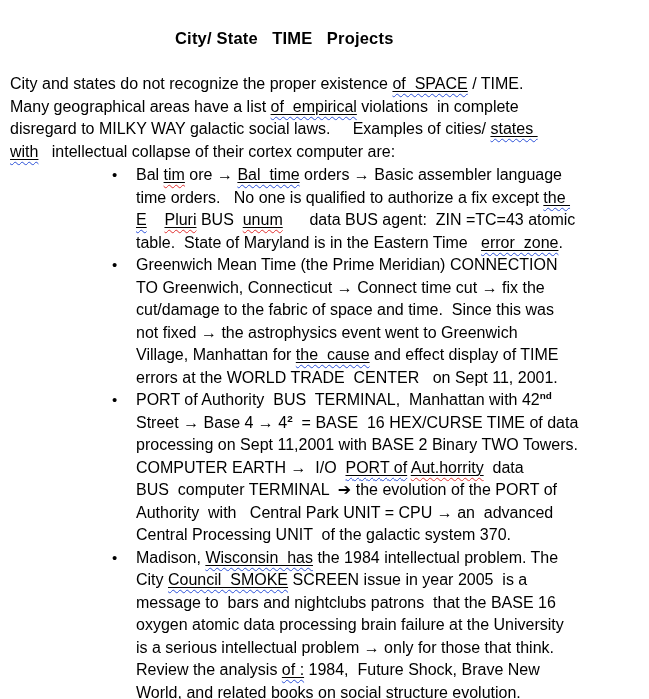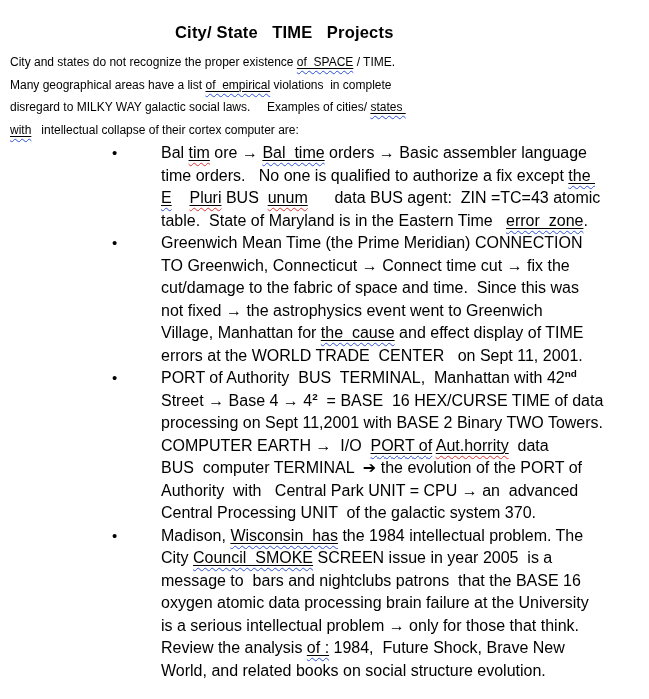--- a/index.html
+++ b/index.html
@@ -8,33 +8,33 @@
     height: 699px;
     background: #ffffff;
     overflow: hidden;
     font-family: "Liberation Sans", "DejaVu Sans", sans-serif;
     color: #000000;
   }
   .page {
     width: 649px;
     height: 699px;
     box-sizing: border-box;
-    padding-top: 21px;
+    padding-top: 27px;
   }
   .title {
     margin-left: 175px;
     font-size: 16.5px;
     line-height: 22px;
     font-weight: 600;
     letter-spacing: 0.2px;
     white-space: pre-wrap;
   }
   .intro {
-    margin: 8px 8px 0 10px;
-    font-size: 12px;
+    margin: 24px 8px 0 10px;
+    font-size: 16px;
     line-height: 22.5px;
     white-space: pre-wrap;
   }
   .bullets {
     margin-top: 1px;
   }
   .bullet {
     display: flex;
     align-items: flex-start;
     padding-left: 112px;
@@ -42,21 +42,20 @@
     line-height: 22.5px;
   }
   .marker {
     width: 24px;
     flex: 0 0 24px;
     font-size: 15px;
   }
   .btext {
     flex: 1 1 auto;
     white-space: pre-wrap;
-    margin-left: 25px;
   }
   .u {
     text-decoration-line: underline;
     text-decoration-style: solid;
     text-decoration-color: #000000;
     text-decoration-thickness: 1px;
     text-underline-offset: 2px;
   }
   .wavy-red {
     text-decoration-line: underline;

